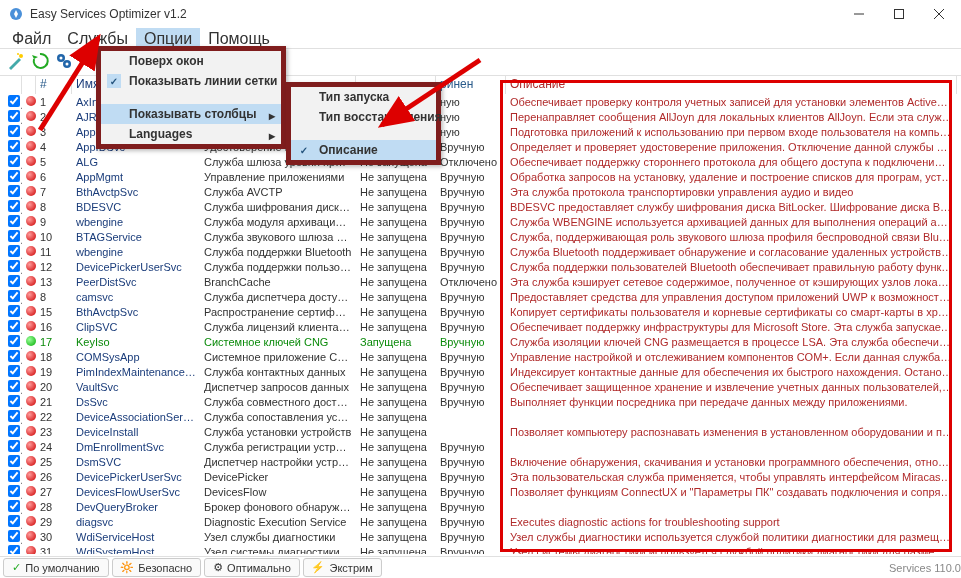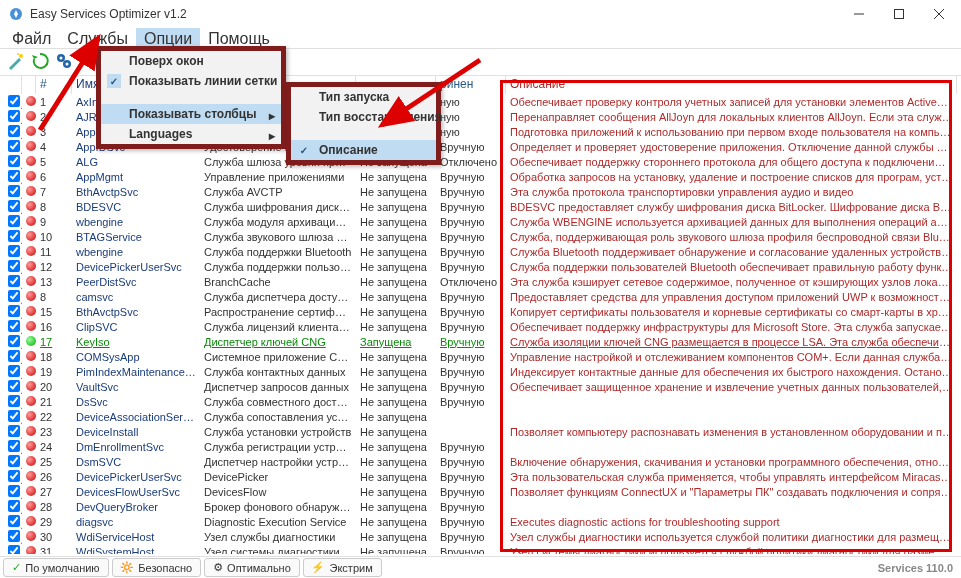--- a/index.html
+++ b/index.html
@@ -12,35 +12,35 @@
 .menubar .item { padding: 2px 8px; position: relative; }
 .menubar .item.open { background: #c0dcf3; }
 .toolbar { height: 28px; display: flex; align-items: center; gap: 4px; padding: 2px 6px; border-top: 1px solid #e0e0e0; border-bottom: 1px solid #e0e0e0; }
 .toolbar svg { width: 20px; height: 20px; }
 .grid { position: absolute; left: 4px; right: 4px; top: 76px; bottom: 24px; overflow: hidden; }
 .header-row { display: flex; height: 18px; font-size: 12px; color: #285a8a; }
 .header-row > div { border-right: 1px solid #e0e0e0; padding: 1px 4px; white-space: nowrap; overflow: hidden; }
 .rows { }
 .row { display: flex; height: 15px; font-size: 11px; align-items: center; }
 .row > div { padding: 0 4px; white-space: nowrap; overflow: hidden; text-overflow: ellipsis; }
-.row.running { color: #0a8a0a; text-decoration: underline; }
+.row.running { color: #0a8a0a; }
 .col-chk { width: 18px; } .col-dot { width: 14px; } .col-num { width: 36px; text-align: left; }
 .col-name { width: 128px; color: #1a3c7a; } .row.running .col-name { color: #0a8a0a; }
 .col-display { width: 156px; } .col-status { width: 80px; } .col-start { width: 70px; } .col-desc { flex: 1; color: #b02a2a; }
 .dot { width: 10px; height: 10px; border-radius: 50%; background: radial-gradient(circle at 35% 35%, #ff9a9a, #c00); display: inline-block; }
 .dot.green { background: radial-gradient(circle at 35% 35%, #9aff9a, #0a0); }
 input[type=checkbox] { width: 12px; height: 12px; }
 .dropdown { position: absolute; background: #f2f2f2; border: 5px solid #7f1d1d; box-shadow: 2px 2px 4px rgba(0,0,0,.25); font-size: 12px; z-index: 10; font-weight: bold; }
 .dropdown .ditem { padding: 3px 22px 3px 28px; position: relative; white-space: nowrap; }
 .dropdown .ditem.hi { background: #c0dcf3; margin-top: 13px; }
 .dropdown .ditem .chevron { position: absolute; right: 6px; top: 5px; }
 .dropdown .ditem .check { position: absolute; left: 6px; top: 3px; width: 14px; height: 14px; background: #c0dcf3; display: flex; align-items: center; justify-content: center; font-size: 10px; color: #23527c; }
 .statusbar { position: absolute; left: 0; right: 0; bottom: 0; height: 22px; border-top: 1px solid #e0e0e0; display: flex; align-items: center; font-size: 11px; }
 .statusbar .prof { padding: 2px 8px; display: flex; align-items: center; gap: 4px; border: 1px solid #ccc; border-radius: 3px; margin-left: 3px; background: #fafafa; }
-.statusbar .right { margin-left: auto; padding-right: 8px; color: #888; font-weight: bold; }
+.statusbar .right { margin-left: auto; color: #888; }
 .red-box { position: absolute; border: 3px solid #d00; pointer-events: none; }
 .arrow { position: absolute; z-index: 20; pointer-events: none; }
 </style>
 </head>
 <body>
 
 <div class="titlebar">
   <span class="icon">
     <svg viewBox="0 0 16 16">
         <circle cx="8" cy="8" r="6" fill="#4a90d9"></circle>
@@ -274,21 +274,21 @@
         <div class="col-display">Служба лицензий клиента (Cl…</div>
         <div class="col-status">Не запущена</div>
         <div class="col-start">Вручную</div>
         <div class="col-desc">Обеспечивает поддержку инфраструктуры для Microsoft Store. Эта служба запускается по …</div>
       </div>
       <div class="row running">
         <div class="col-chk"><input type="checkbox" checked="" style=""></div>
         <div class="col-dot"><span class="dot green"></span></div>
         <div class="col-num">17</div>
         <div class="col-name">KeyIso</div>
-        <div class="col-display">Диспетчер ключей CNG</div>
+        <div class="col-display">Системное ключей CNG</div>
         <div class="col-status">Запущена</div>
         <div class="col-start">Вручную</div>
         <div class="col-desc">Служба изоляции ключей CNG размещается в процессе LSA. Эта служба обеспечивает изоля…</div>
       </div>
       <div class="row">
         <div class="col-chk"><input type="checkbox" checked="" style=""></div>
         <div class="col-dot"><span class="dot"></span></div>
         <div class="col-num">18</div>
         <div class="col-name">COMSysApp</div>
         <div class="col-display">Системное приложение COM+</div>
@@ -317,20 +317,21 @@
         <div class="col-desc">Обеспечивает защищенное хранение и извлечение учетных данных пользователей, прило…</div>
       </div>
       <div class="row">
         <div class="col-chk"><input type="checkbox" checked="" style=""></div>
         <div class="col-dot"><span class="dot"></span></div>
         <div class="col-num">21</div>
         <div class="col-name">DsSvc</div>
         <div class="col-display">Служба совместного доступа …</div>
         <div class="col-status">Не запущена</div>
         <div class="col-start">Вручную</div>
+        <div class="col-desc">Выполняет функции посредника при передаче данных между приложениями.</div>
       </div>
       <div class="row">
         <div class="col-chk"><input type="checkbox" checked="" style=""></div>
         <div class="col-dot"><span class="dot"></span></div>
         <div class="col-num">22</div>
         <div class="col-name">DeviceAssociationService</div>
         <div class="col-display">Служба сопоставления устро…</div>
         <div class="col-status">Не запущена</div>
         <div class="col-start"></div>
       </div>

